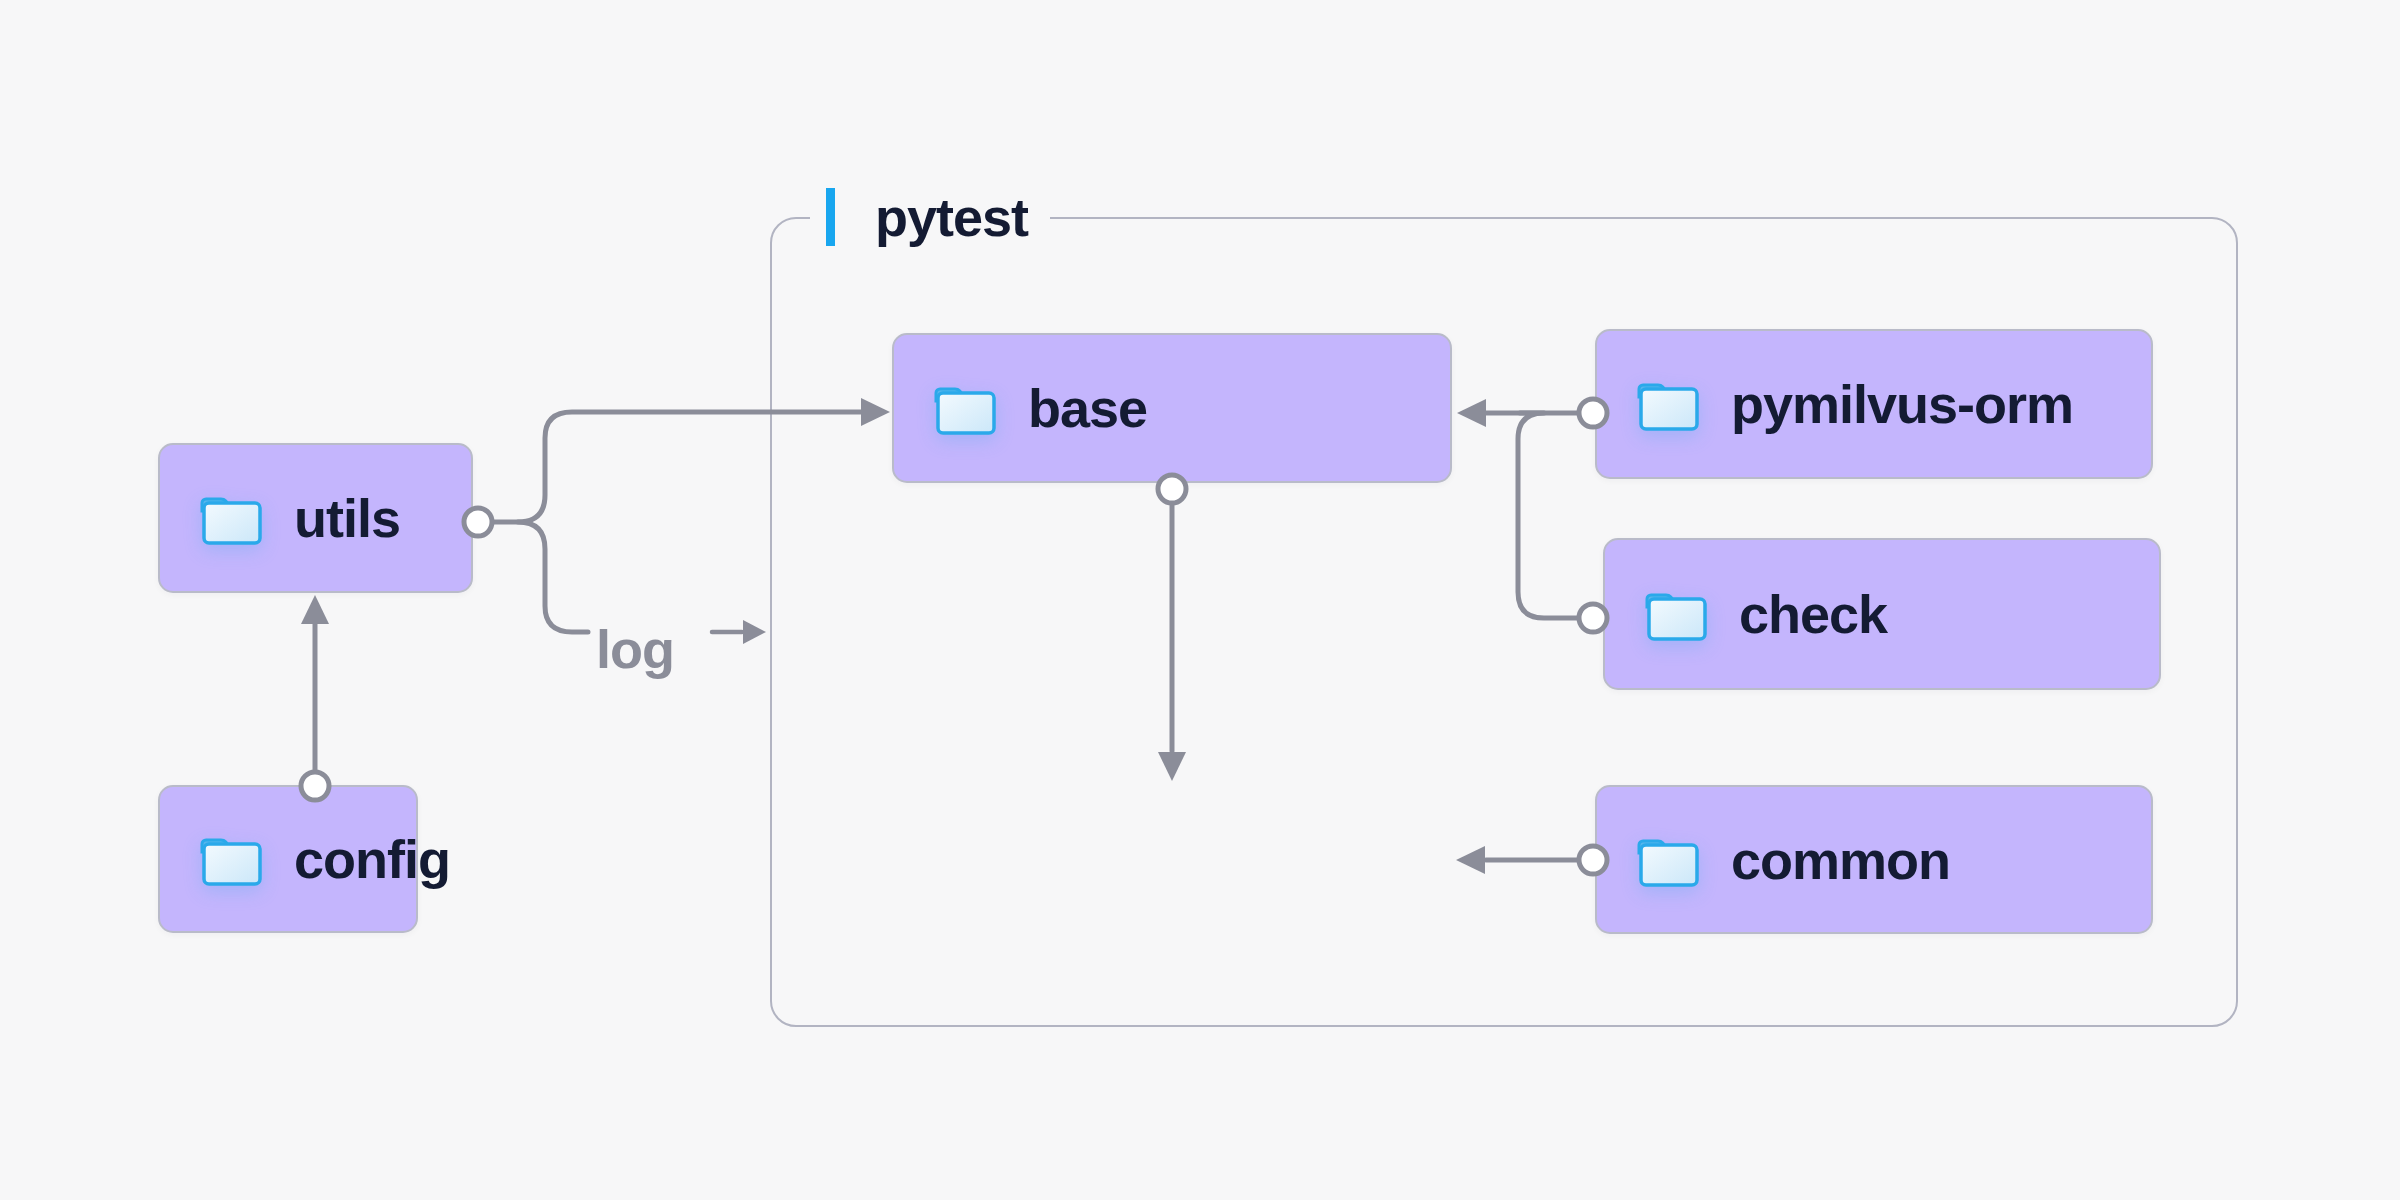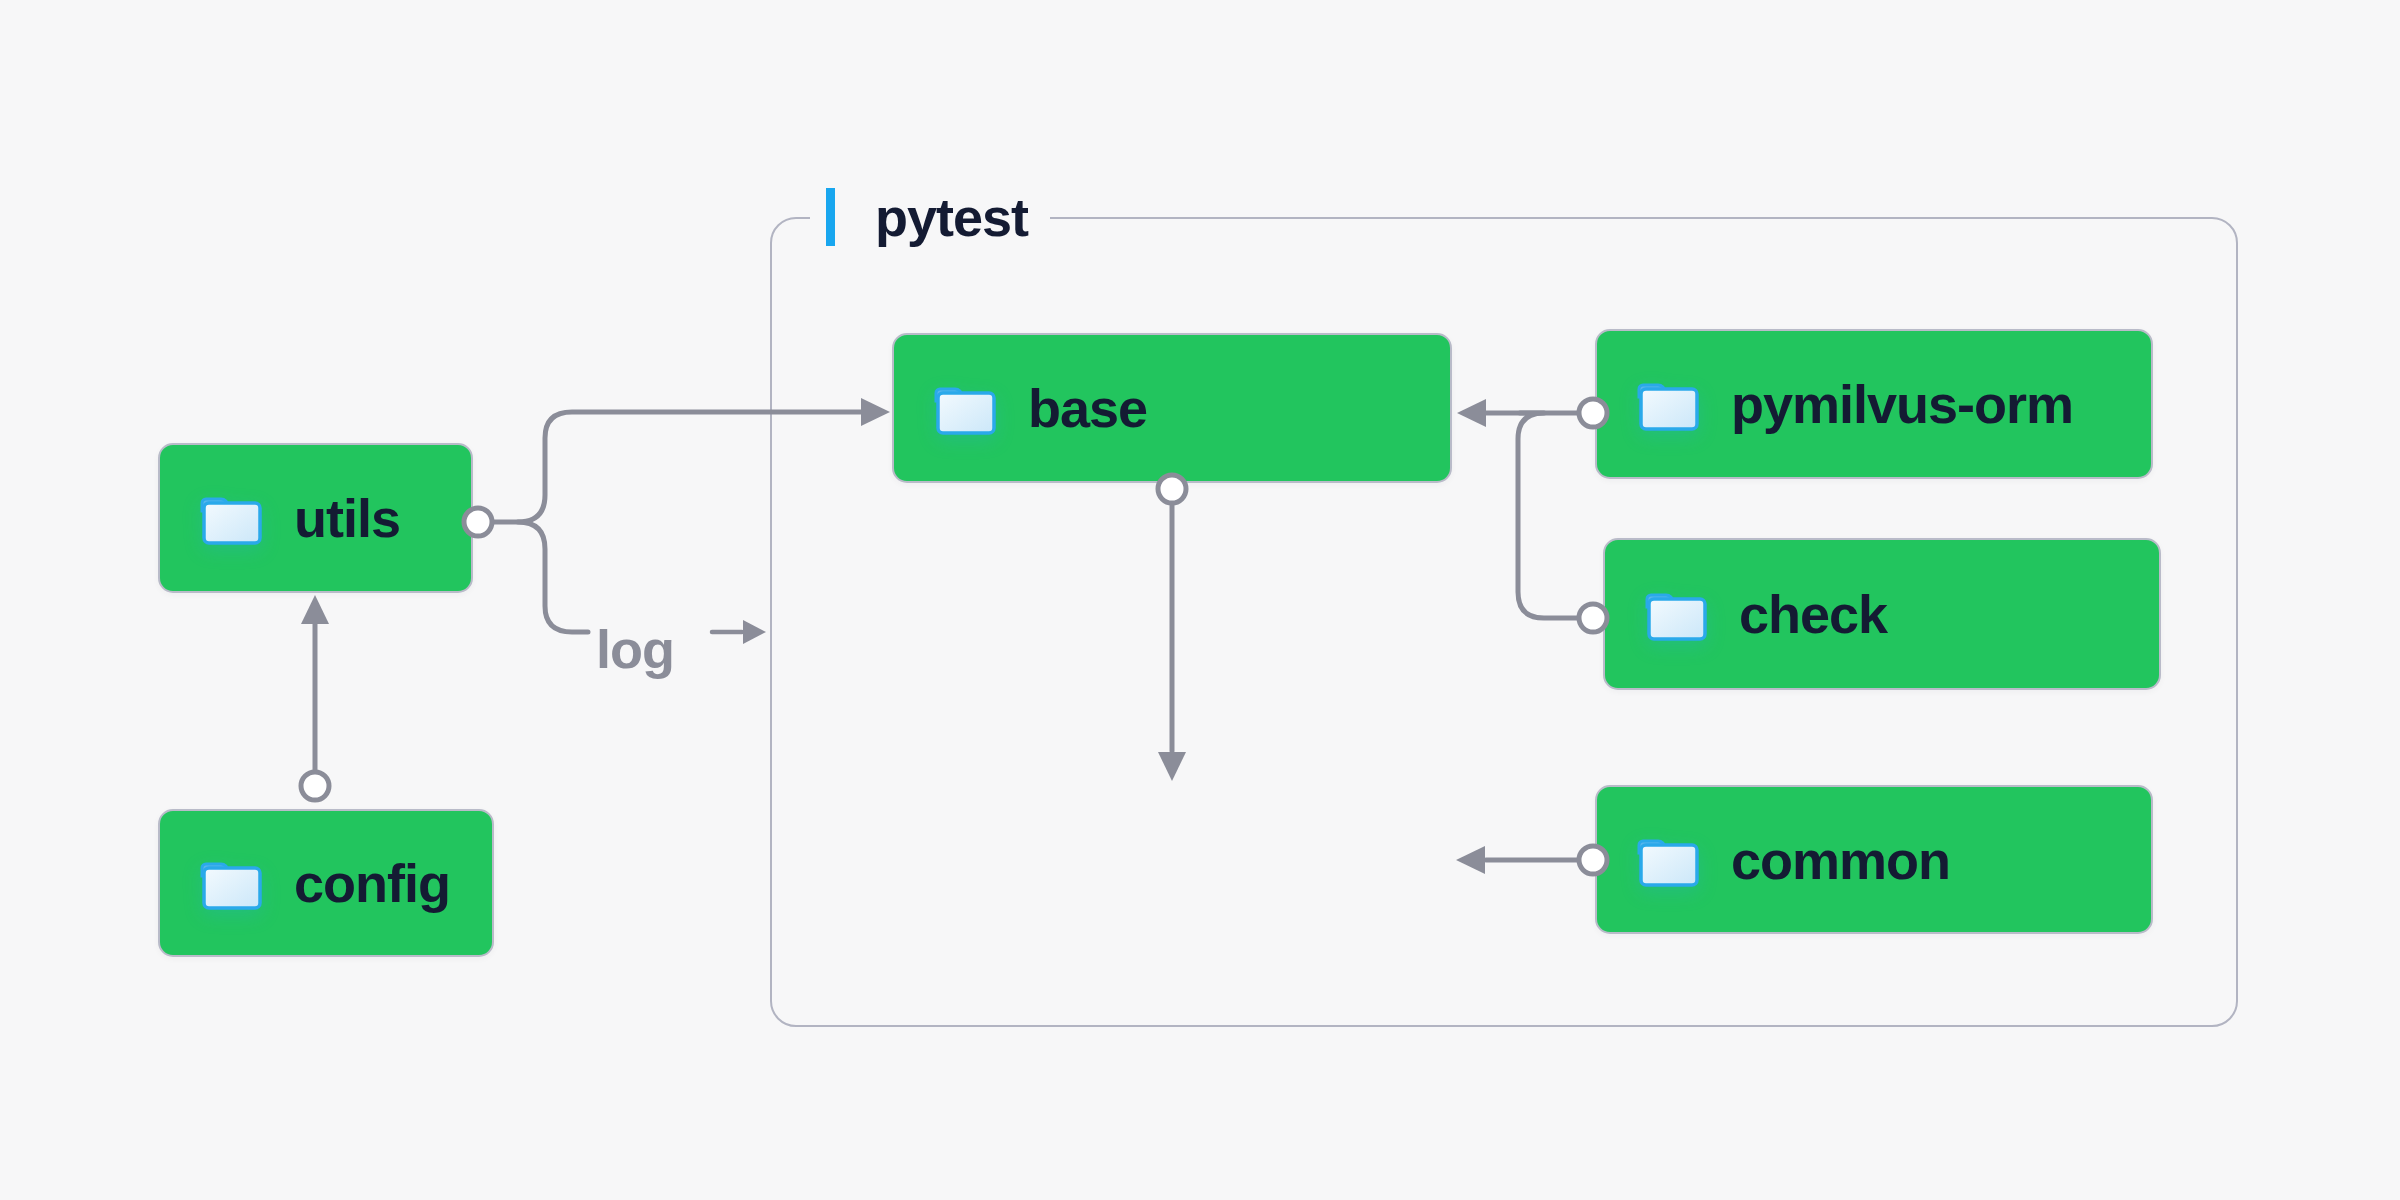--- a/index.html
+++ b/index.html
@@ -17,27 +17,27 @@
     position:absolute;left:810px;top:186px;height:62px;z-index:2;
     display:flex;align-items:center;gap:40px;background:#f7f7f8;
     padding:0 22px 0 16px;
   }
   .accent-bar{width:9px;height:58px;background:#18a6ef;}
   .group-label-text{
     font-size:54px;font-weight:600;letter-spacing:-1px;color:#141b33;line-height:1;
   }
   
   .node{
-    position:absolute;background:#22c55e;border:2.5px solid #b9bbc9;
+    position:absolute;background:#c4b5fd;border:2.5px solid #b9bbc9;
     border-radius:15px;box-sizing:border-box;display:flex;align-items:center;
     padding-left:40px;gap:30px;z-index:2;
     box-shadow:0 2px 6px rgba(20,27,51,0.04);
   }
   .node-utils    {left:158px; top:443px; width:315px; height:150px;}
-  .node-config   {left:158px; top:785px; width:336px; height:148px;margin-top:24px;}
+  .node-config   {left:158px; top:785px; width:260px; height:148px;}
   .node-base     {left:892px; top:333px; width:560px; height:150px;}
   .node-testcases{left:892px; top:784px; width:560px; height:149px;}
   .node-pymilvus {left:1595px;top:329px; width:558px; height:150px;}
   .node-check    {left:1603px;top:538px; width:558px; height:152px;}
   .node-common   {left:1595px;top:785px; width:558px; height:149px;}
   .node-label{
     font-size:54px;font-weight:600;letter-spacing:-1px;color:#141b33;line-height:1;
     white-space:nowrap;
   }
   .folder{width:64px;height:58px;flex:0 0 auto;

